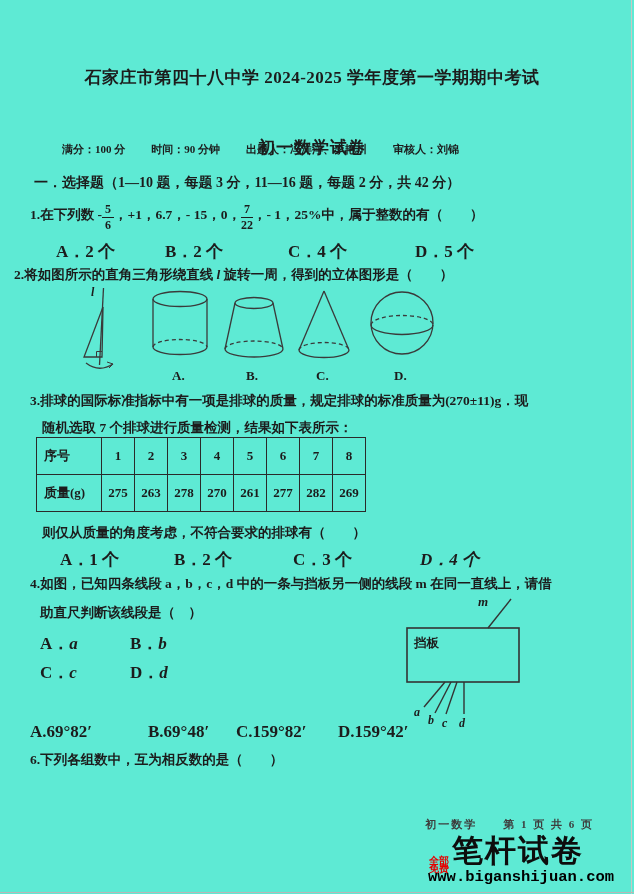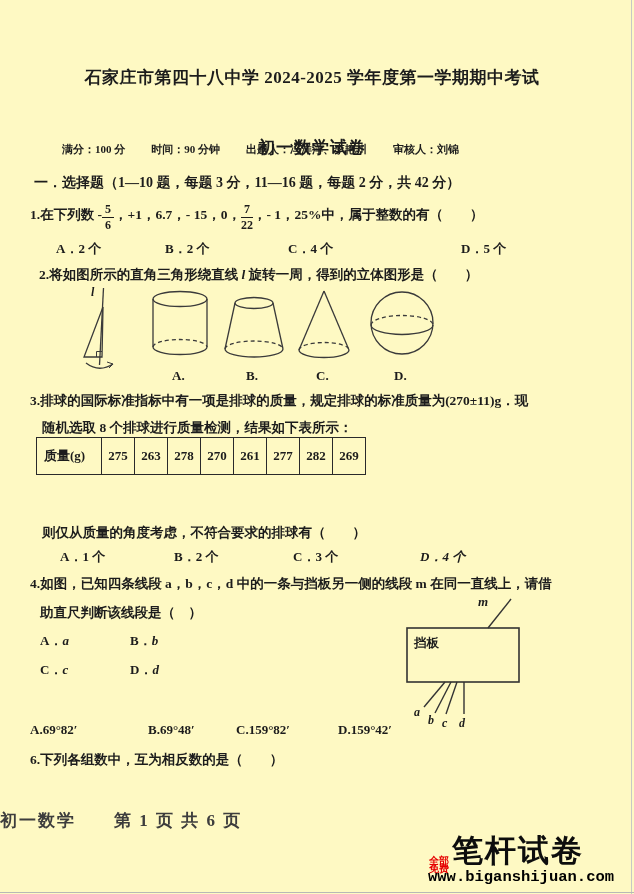--- a/index.html
+++ b/index.html
@@ -1,39 +1,39 @@
 <!DOCTYPE html>
 <html><head>
 <meta charset="utf-8">
 <style>
   html,body { margin:0; padding:0; background:#ffffff; }
   .page {
     position:relative; width:634px; height:894px;
-    background:#fef9c3; overflow:hidden;
+    background:#5eead4; overflow:hidden;
     font-family:"Liberation Serif","DejaVu Serif",serif;
     color:#1c1c1c; font-weight:bold;
   }
   .abs { position:absolute; white-space:nowrap; }
   .title { left:0; right:10px; top:66px; text-align:center; font-size:17px; letter-spacing:0.5px; }
   .subtitle { left:0; right:10px; top:104px; text-align:center; font-size:17px; letter-spacing:1px;margin-top:32px; }
   .meta { left:62px; top:142px; font-size:11px; display:flex; gap:26px; }
   .section { left:34px; top:174px; font-size:14px; }
   .qline { font-size:13.5px; }
-  .opt { font-size:13px; }
+  .opt { font-size:17px; }
   .frac { display:inline-block; vertical-align:-10px; text-align:center; font-size:12px; line-height:1.05; }
   .frac .num { display:block; border-bottom:1.2px solid #1c1c1c; padding:0 3px 1px; }
   .frac .den { display:block; padding-top:1px; }
   table.qtable { position:absolute; left:36px; top:437px; border-collapse:collapse; font-size:13px; }
   table.qtable td {
     border:1.3px solid #2a2a2a; text-align:center; padding:0;
     height:36px; width:32px; font-weight:bold;
   }
   table.qtable td.head { width:57px; text-align:left; padding-left:7px; }
   svg text { font-family:"Liberation Serif","DejaVu Serif",serif; }
-  .footer { left:0; right:40px; bottom:62px; text-align:left; font-size:17px; color:#3d3d3d; letter-spacing:2px; }
+  .footer { left:0; right:40px; bottom:62px; text-align:right; font-size:11px; color:#3d3d3d; letter-spacing:2px; }
   .wm-free { left:429px; top:857px; font-size:10px; line-height:7.5px; font-family:Liberation Serif, serif; }
   .wm-brand { left:452px; top:830px; font-size:31px; font-family:"Liberation Sans","DejaVu Sans",sans-serif; font-weight:900; letter-spacing:2px; color:#0d0d0d; }
   .wm-url { left:428px; top:868px; font-size:15.5px; font-family:"Liberation Mono","DejaVu Sans Mono",monospace; font-weight:bold; color:#000; }
   .edge-r { position:absolute; top:0; bottom:0; right:2px; width:1.5px; background:#c7c7c5; }
   .edge-b { position:absolute; left:0; right:0; bottom:1px; height:1.5px; background:#b8b8b6; }
 </style>
 </head>
 <body>
 
 <div class="page">
@@ -47,23 +47,23 @@
     <span>审核人：刘锦</span>
   </div>
   <div class="abs section">一．选择题（1—10 题，每题 3 分，11—16 题，每题 2 分，共 42 分）</div>
 
   <div class="abs qline" style="left:30px; top:203px;">
     <span>1.在下列数 -</span><span class="frac"><span class="num">5</span><span class="den">6</span></span><span>，+1，6.7，- 15，0，</span><span class="frac"><span class="num">7</span><span class="den">22</span></span><span>，- 1，25%中，属于整数的有（　　）</span>
   </div>
   <div class="abs opt" style="left:56px; top:240px;">A．2 个</div>
   <div class="abs opt" style="left:165px; top:240px;">B．2 个</div>
   <div class="abs opt" style="left:288px; top:240px;">C．4 个</div>
-  <div class="abs opt" style="left:415px; top:240px;margin-left:46px;">D．5 个</div>
+  <div class="abs opt" style="left:415px; top:240px;">D．5 个</div>
 
-  <div class="abs qline" style="left:39px; top:266px;text-align:right;">
+  <div class="abs qline" style="left:14px; top:266px;text-align:right;">
     <span>2.将如图所示的直角三角形绕直线 </span><i>l</i><span> 旋转一周，得到的立体图形是（　　）</span>
   </div>
 
   <svg class="abs" style="left:58px; top:283px;" width="420" height="104" viewBox="0 0 420 104" fill="none" stroke="#3a3a3a" stroke-width="1.3">
 
     <g>
       <line x1="45.5" y1="5" x2="41.5" y2="82"></line>
       <text x="33" y="13" font-size="12" font-style="italic" stroke="none" fill="#1c1c1c">l</text>
       <path d="M 45,24 L 26,74 L 44,74 Z"></path>
       <path d="M 38.5,74 L 38.5,68.5 L 44,68.5" stroke-width="1"></path>
@@ -99,24 +99,35 @@
       <path d="M 313,42 A 31,9.5 0 0 0 375,42"></path>
       <path d="M 313,42 A 31,9.5 0 0 1 375,42" stroke-dasharray="4,3"></path>
     </g>
     <text x="114" y="97" font-size="13" font-weight="bold" stroke="none" fill="#1c1c1c">A.</text>
     <text x="188" y="97" font-size="13" font-weight="bold" stroke="none" fill="#1c1c1c">B.</text>
     <text x="258" y="97" font-size="13" font-weight="bold" stroke="none" fill="#1c1c1c">C.</text>
     <text x="336" y="97" font-size="13" font-weight="bold" stroke="none" fill="#1c1c1c">D.</text>
   </svg>
 
   <div class="abs qline" style="left:30px; top:392px;">3.排球的国际标准指标中有一项是排球的质量，规定排球的标准质量为(270±11)g．现</div>
-  <div class="abs qline" style="left:42px; top:419px;">随机选取 8 个排球进行质量检测，结果如下表所示：</div>
+  <div class="abs qline" style="left:42px; top:419px;">随机选取 7 个排球进行质量检测，结果如下表所示：</div>
 
   <table class="qtable">
     <tbody>
+        <tr>
+      <td class="head">序号</td>
+      <td>1</td>
+      <td>2</td>
+      <td>3</td>
+      <td>4</td>
+      <td>5</td>
+      <td>6</td>
+      <td>7</td>
+      <td>8</td>
+    </tr>
     <tr>
       <td class="head">质量(g)</td>
       <td>275</td>
       <td>263</td>
       <td>278</td>
       <td>270</td>
       <td>261</td>
       <td>277</td>
       <td>282</td>
       <td>269</td>

